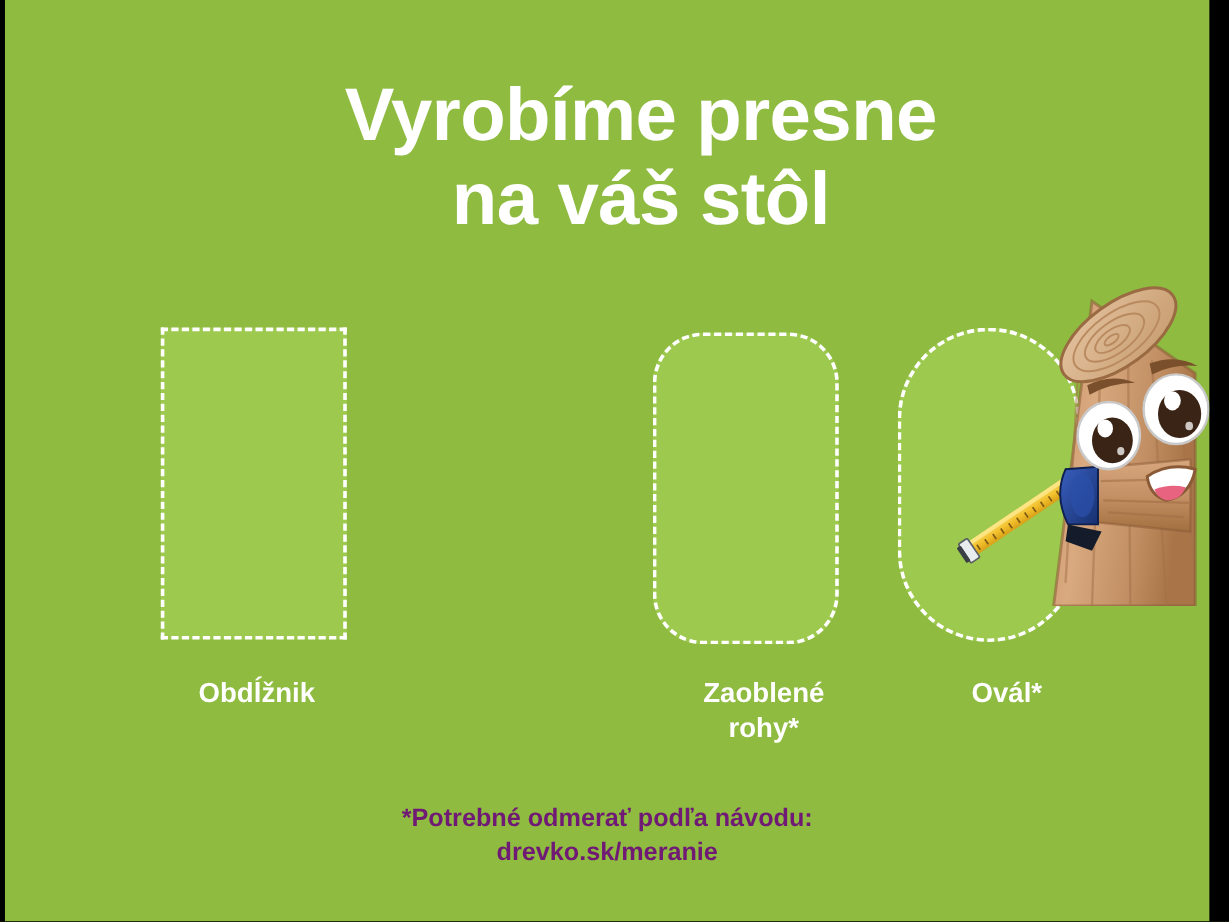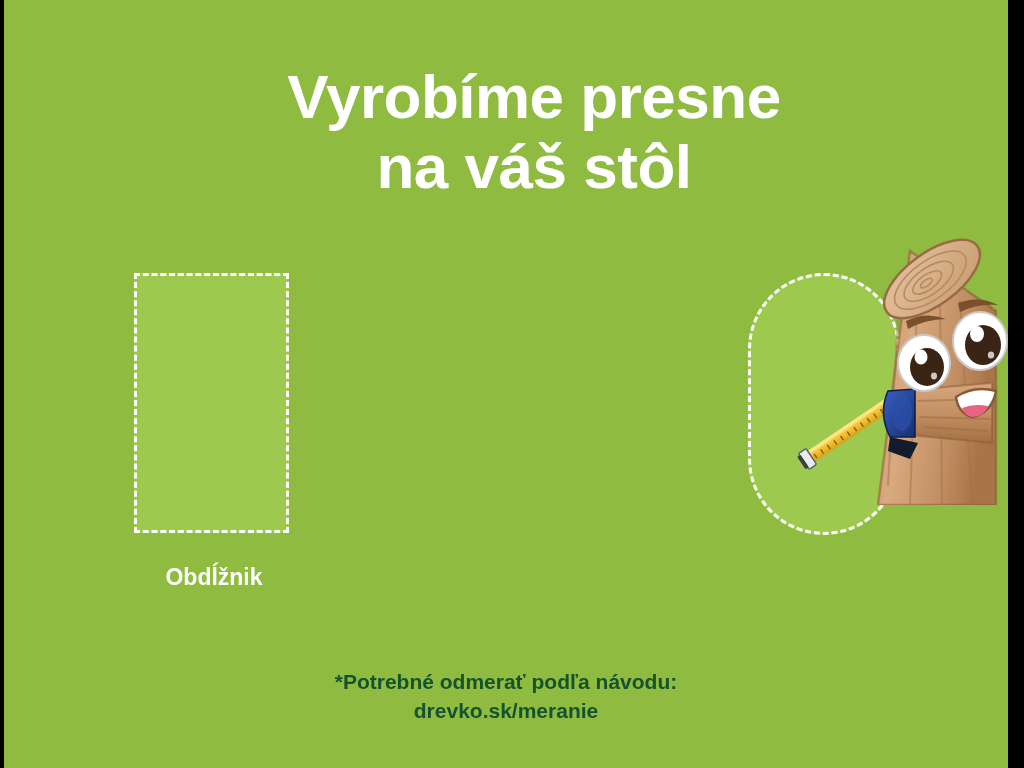--- a/index.html
+++ b/index.html
@@ -132,21 +132,21 @@
     white-space: pre-line;
   }
 
   
   .footnote {
     position: absolute;
     left: 0;
     top: 668px;
     width: 1004px;
     text-align: center;
-    color: #14532d;
+    color: #701a75;
     font-size: 21px;
     font-weight: bold;
     line-height: 1.38;
     white-space: pre-line;
   }
 
   
   .mascot {
     position: absolute;
     left: 760px;
@@ -167,23 +167,29 @@
 na váš stôl</div>
 
     <div class="shapes">
 
       <div class="shape-slot slot-rect">
         <div class="shape shape-rect"></div>
         <div class="shape-label">Obdĺžnik</div>
       </div>
 
 
+      <div class="shape-slot slot-round">
+        <div class="shape shape-round"></div>
+        <div class="shape-label">Zaoblené
+rohy*</div>
+      </div>
 
       <div class="shape-slot slot-oval">
         <div class="shape shape-oval"></div>
+        <div class="shape-label">Ovál*</div>
       </div>
 
     </div>
 
     <div class="footnote">*Potrebné odmerať podľa návodu:
 drevko.sk/meranie</div>
 
   </div>
 
   <div class="mascot">

